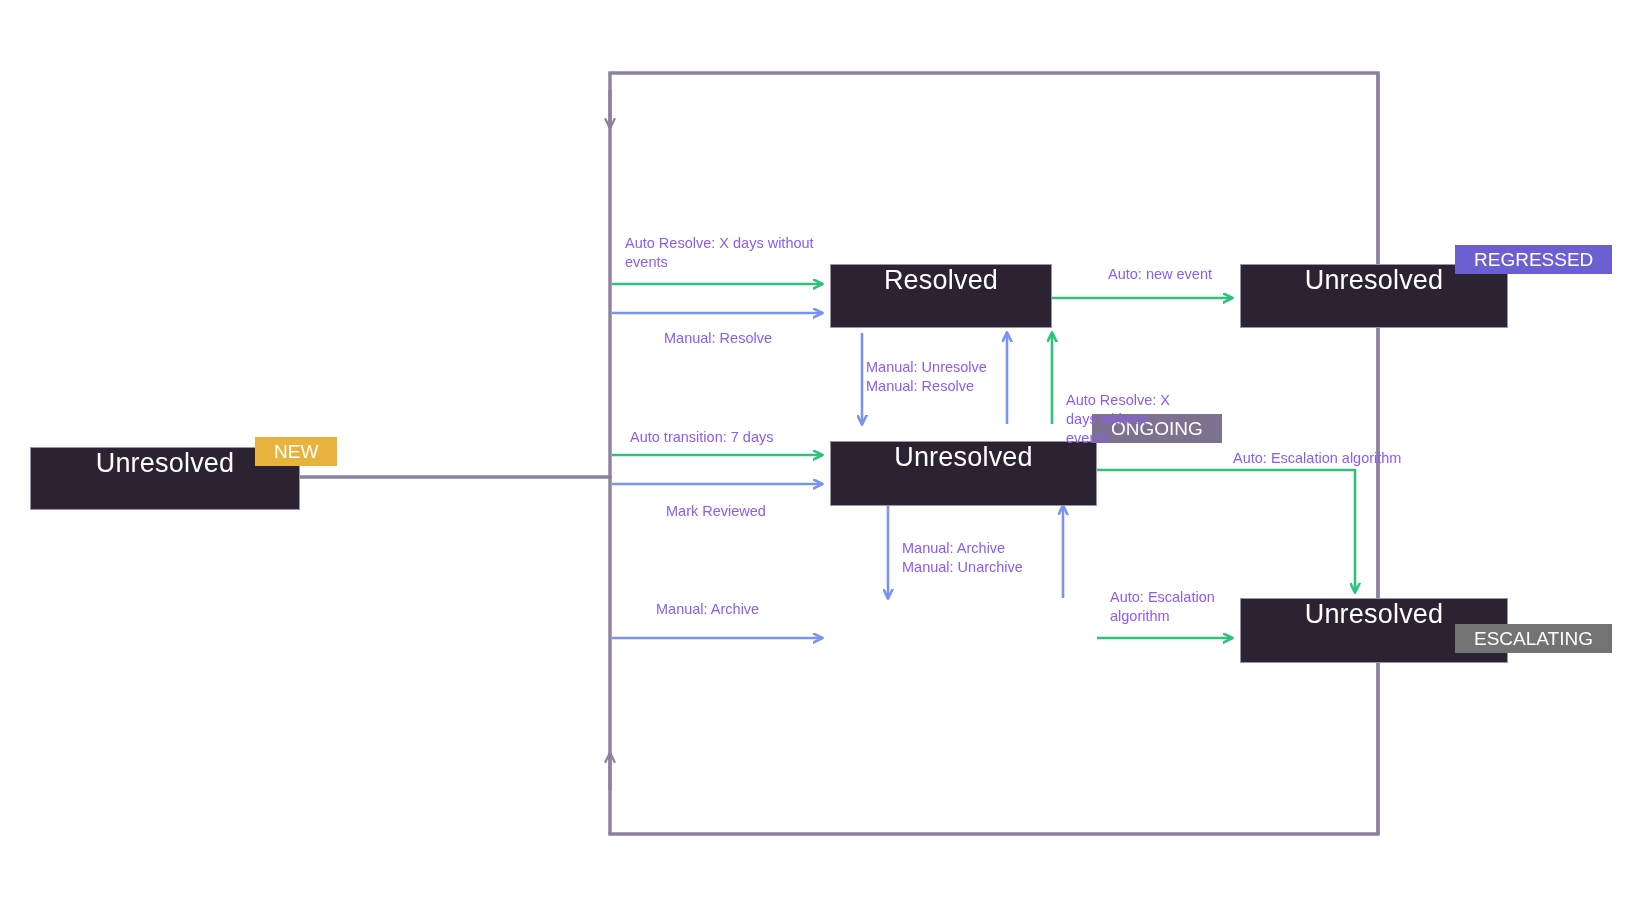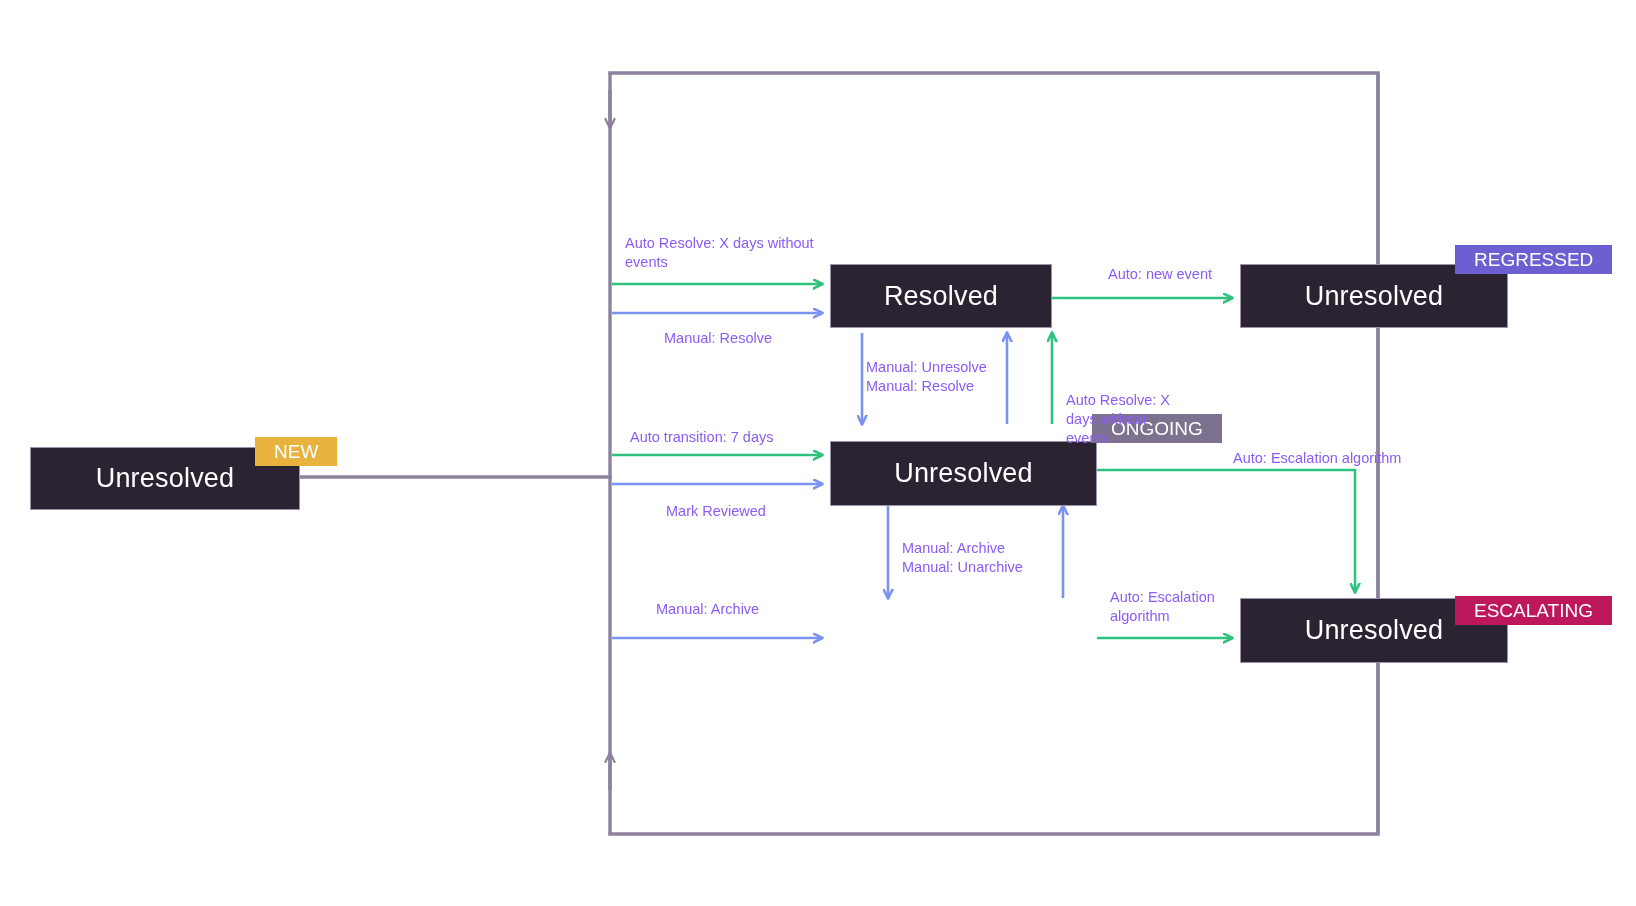--- a/index.html
+++ b/index.html
@@ -27,21 +27,20 @@
     top: 0;
     width: 1636px;
     height: 906px;
     display: block;
   }
   .state-box {
     position: absolute;
     background: #2b2232;
     border: 1px solid #9b93ab;
     display: flex;
-    align-items: center;
     justify-content: center;
     box-sizing: border-box;
   }
   .state-box-label {
     color: #ffffff;
     font-size: 27px;
     font-family: "Liberation Sans", sans-serif;
     letter-spacing: 0.2px;
     white-space: nowrap;
   }
@@ -143,21 +142,21 @@
     <span class="state-box-label">Unresolved</span>
   </div>
   <div class="badge" style="left:1092px; top:414px; background:#7d7190;">
     <span>ONGOING</span>
   </div>
 
 
   <div class="state-box" style="left:1240px; top:598px; width:268px; height:65px;">
     <span class="state-box-label">Unresolved</span>
   </div>
-  <div class="badge" style="left:1455px; top:596px; background:#be185d;">
+  <div class="badge" style="left:1455px; top:624px; background:#737373;">
     <span>ESCALATING</span>
   </div>
 
   <div class="edge-label" style="left:625px; top:234px; width:215px;">Auto Resolve: X days without
 events</div>
 
   <div class="edge-label" style="left:664px; top:329px; width:220px;">Manual: Resolve</div>
 
   <div class="edge-label" style="left:630px; top:428px; width:220px;">Auto transition: 7 days</div>
 

